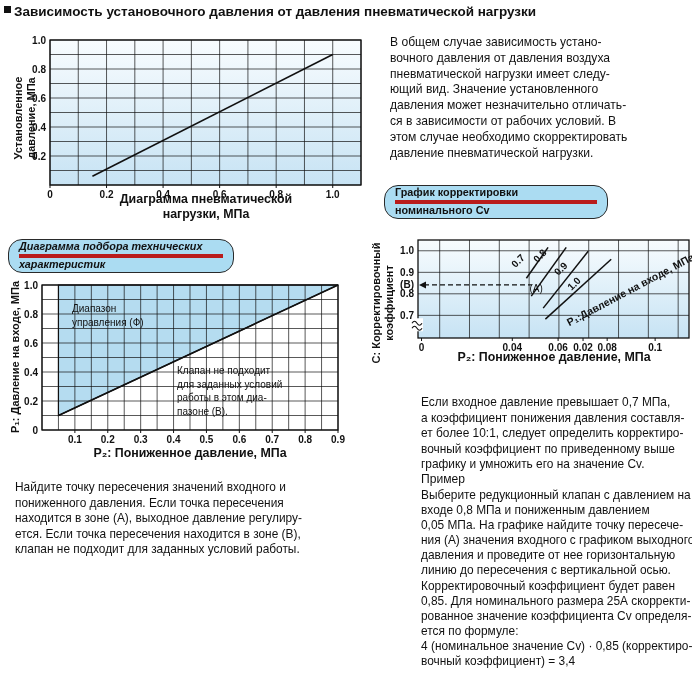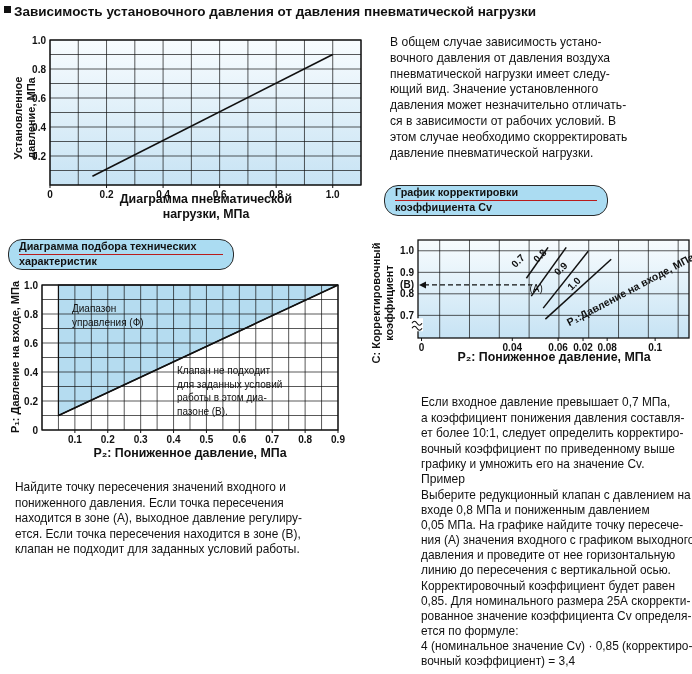--- a/index.html
+++ b/index.html
@@ -5,21 +5,21 @@
   html,body{margin:0;padding:0;background:#fff;}
   #app{position:relative;width:692px;height:674px;background:#ffffff;overflow:hidden;
        font-family:"Liberation Sans","DejaVu Sans",sans-serif;color:#111;}
   .abs{position:absolute;}
   .title-row{left:4px;top:4px;display:flex;gap:3px;}
   .title-bullet{width:7px;height:7px;background:#111;flex:0 0 auto;margin-top:2px;}
   .page-title{font-size:13.5px;font-weight:bold;white-space:pre;}
   .para{font-size:12.1px;line-height:15.8px;white-space:pre;}
   .para-sm{font-size:11.9px;line-height:15.6px;white-space:pre;}
   .bubble{background:#abdcf2;border:1.4px solid #2a2a2a;border-radius:14px;padding:1px 10px 2px 10px;box-sizing:border-box;}
-  .bubble .l1{font-size:10.8px;font-weight:bold;line-height:11.5px;border-bottom:1px solid #b91c1c;padding-bottom:1px;}
+  .bubble .l1{font-size:10.8px;font-weight:bold;line-height:11.5px;border-bottom:4px solid #b91c1c;padding-bottom:1px;}
   .bubble .l2{font-size:10.8px;font-weight:bold;line-height:11.5px;padding-top:1px;}
   .axis-xlabel{font-size:12.4px;font-weight:bold;text-align:center;white-space:pre-line;line-height:14.5px;}
   .axis-ylabel{font-size:11px;font-weight:bold;text-align:center;white-space:pre-line;line-height:13px;transform:rotate(-90deg);}
   .chart-note{font-size:10px;line-height:13.5px;white-space:pre-line;}
   .example-title{font-size:12.1px;line-height:15.8px;white-space:pre;}
   svg{overflow:visible;display:block;}
   svg text{font-family:"Liberation Sans","DejaVu Sans",sans-serif;}
 </style>
 </head>
 <body>
@@ -91,21 +91,21 @@
 вочного давления от давления воздуха
 пневматической нагрузки имеет следу-
 ющий вид. Значение установленного
 давления может незначительно отличать-
 ся в зависимости от рабочих условий. В
 этом случае необходимо скорректировать
 давление пневматической нагрузки.</div>
 
   <div class="abs bubble" style="left:384px;top:185px;width:224px;">
     <div class="l1">График корректировки</div>
-    <div class="l2">коэффициента Cv</div>
+    <div class="l2">номинального Cv</div>
   </div>
 
   <svg class="abs" style="left:398px;top:231px;" width="294" height="126">
       <defs>
         <linearGradient id="g-cv-correction" x1="0" y1="0" x2="0" y2="1">
           <stop offset="0" stop-color="#f8fcfe"></stop>
           <stop offset="1" stop-color="#c7e3f4"></stop>
         </linearGradient>
       </defs>
       <rect x="20" y="9" width="271" height="98" fill="url(#g-cv-correction)"></rect>
@@ -153,21 +153,21 @@
       <text x="138.156" y="60.940000000000005" text-anchor="middle" font-size="10" fill="#111">(A)</text>
       <text x="234.09" y="61.92" transform="rotate(-28 234.09 61.92)" text-anchor="middle" font-size="10.5" font-weight="bold" fill="#111">P₁:Давление на входе, МПа</text>
       <rect x="15" y="87.26" width="10" height="13" fill="#fff"></rect>
       <path d="M 14 92.26 q 2.5,-4 5,0 q 2.5,4 5,0" fill="none" stroke="#111" stroke-width="1.1"></path>
       <path d="M 14 97.26 q 2.5,-4 5,0 q 2.5,4 5,0" fill="none" stroke="#111" stroke-width="1.1"></path>
     </svg>
   <div class="abs axis-ylabel" style="left:308px;top:290px;width:150px;height:26px;">C: Корректировочный
 коэффициент</div>
   <div class="abs axis-xlabel" style="left:414px;top:350px;width:280px;">P₂: Пониженное давление, МПа</div>
 
-  <div class="abs bubble" style="left:8px;top:239px;width:226px;">
+  <div class="abs bubble" style="left:8px;top:239px;width:226px;font-style:italic;">
     <div class="l1">Диаграмма подбора технических</div>
     <div class="l2">характеристик</div>
   </div>
 
   <svg class="abs" style="left:8px;top:275px;" width="370" height="170">
       <rect x="34" y="10" width="296" height="145" fill="#ffffff"></rect>
       <polygon points="50.44444444444444,140.5 50.44444444444444,10 330,10" fill="#b5dcf0" stroke="#111" stroke-width="1.2"></polygon>
       <line x1="34" y1="10" x2="34" y2="155" stroke="#111" stroke-width="0.7"></line>
       <line x1="50.44444444444444" y1="10" x2="50.44444444444444" y2="155" stroke="#111" stroke-width="0.7"></line>
       <line x1="66.88888888888889" y1="10" x2="66.88888888888889" y2="155" stroke="#111" stroke-width="0.7"></line>

